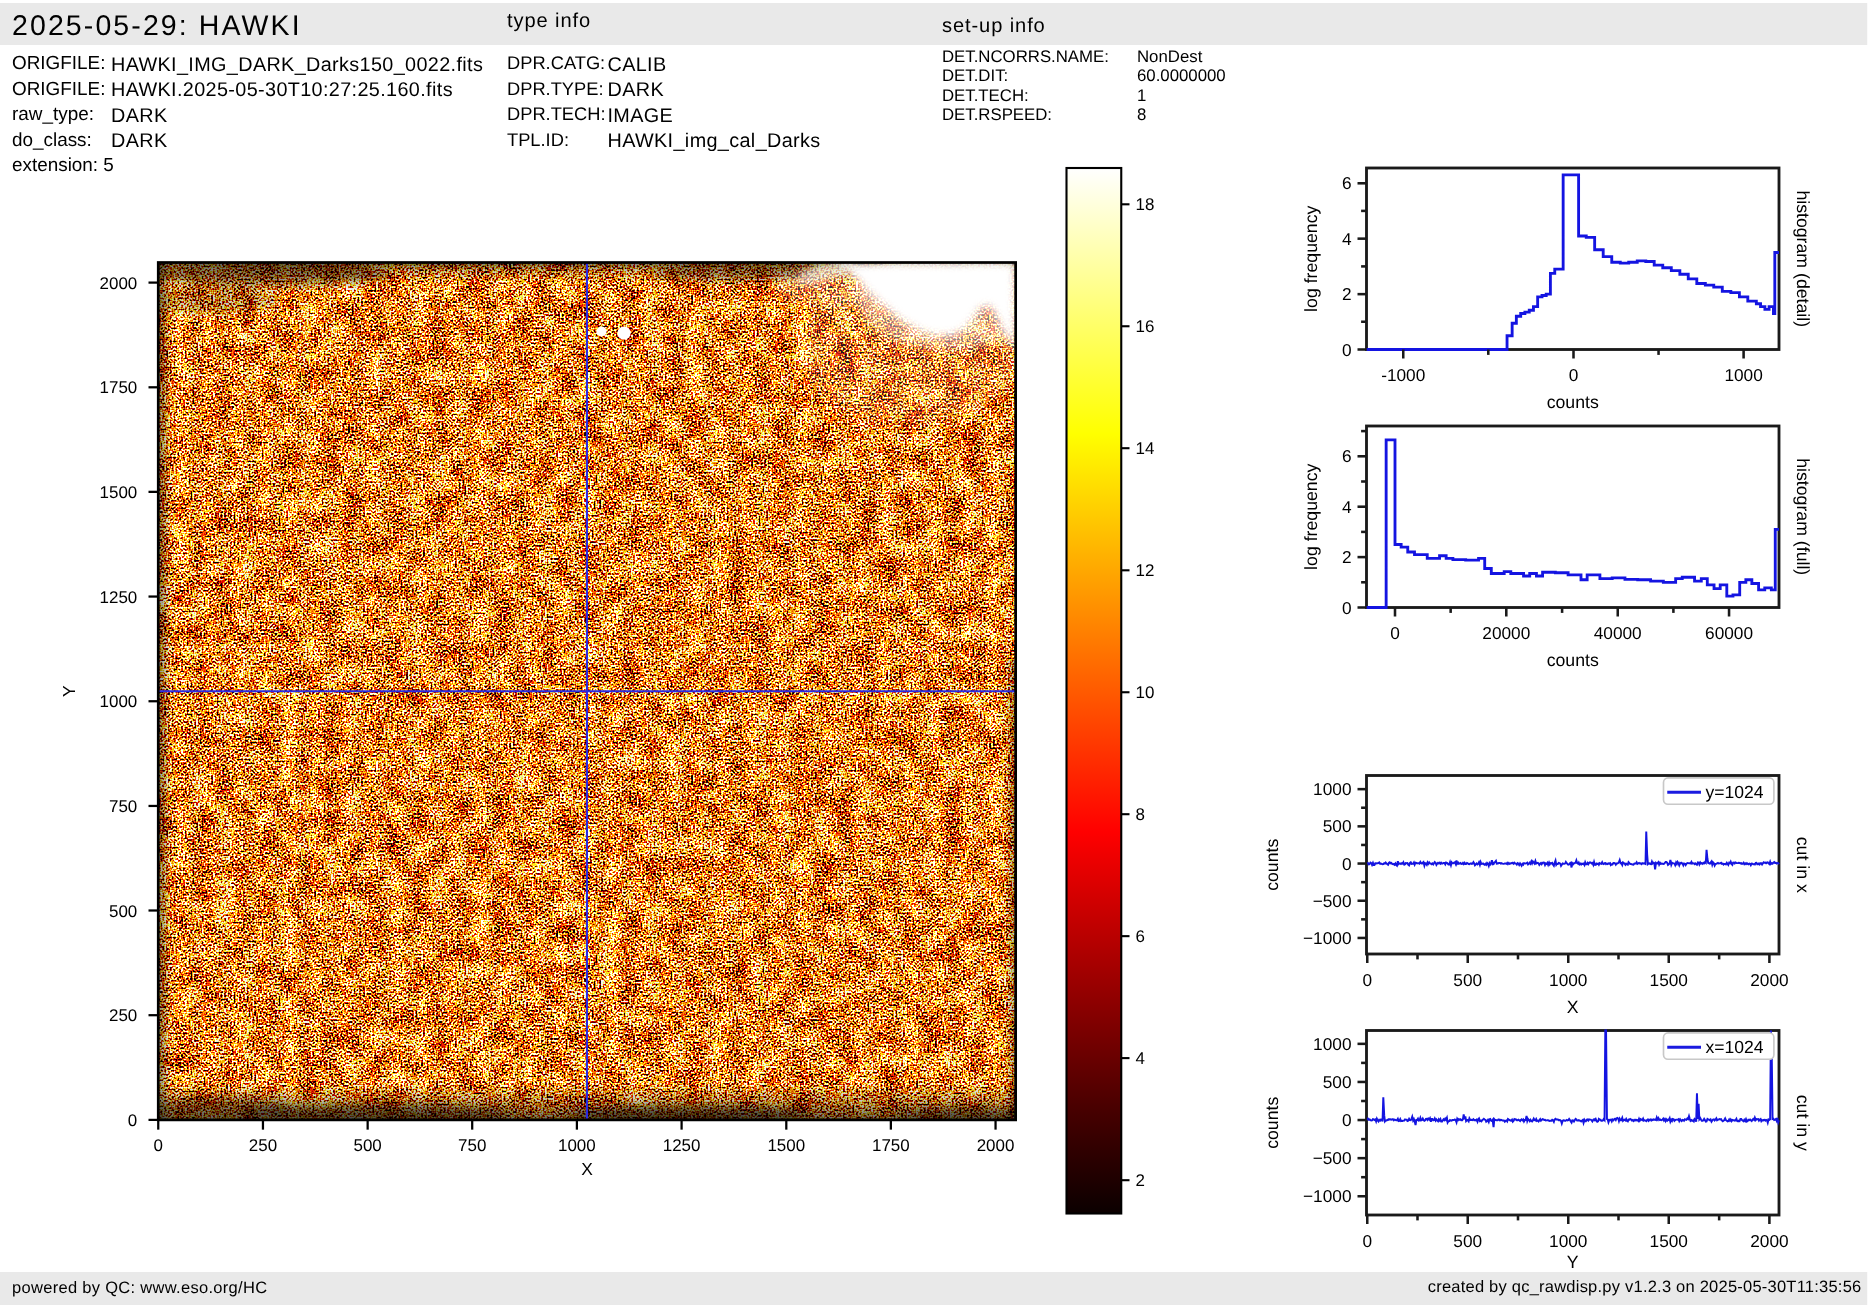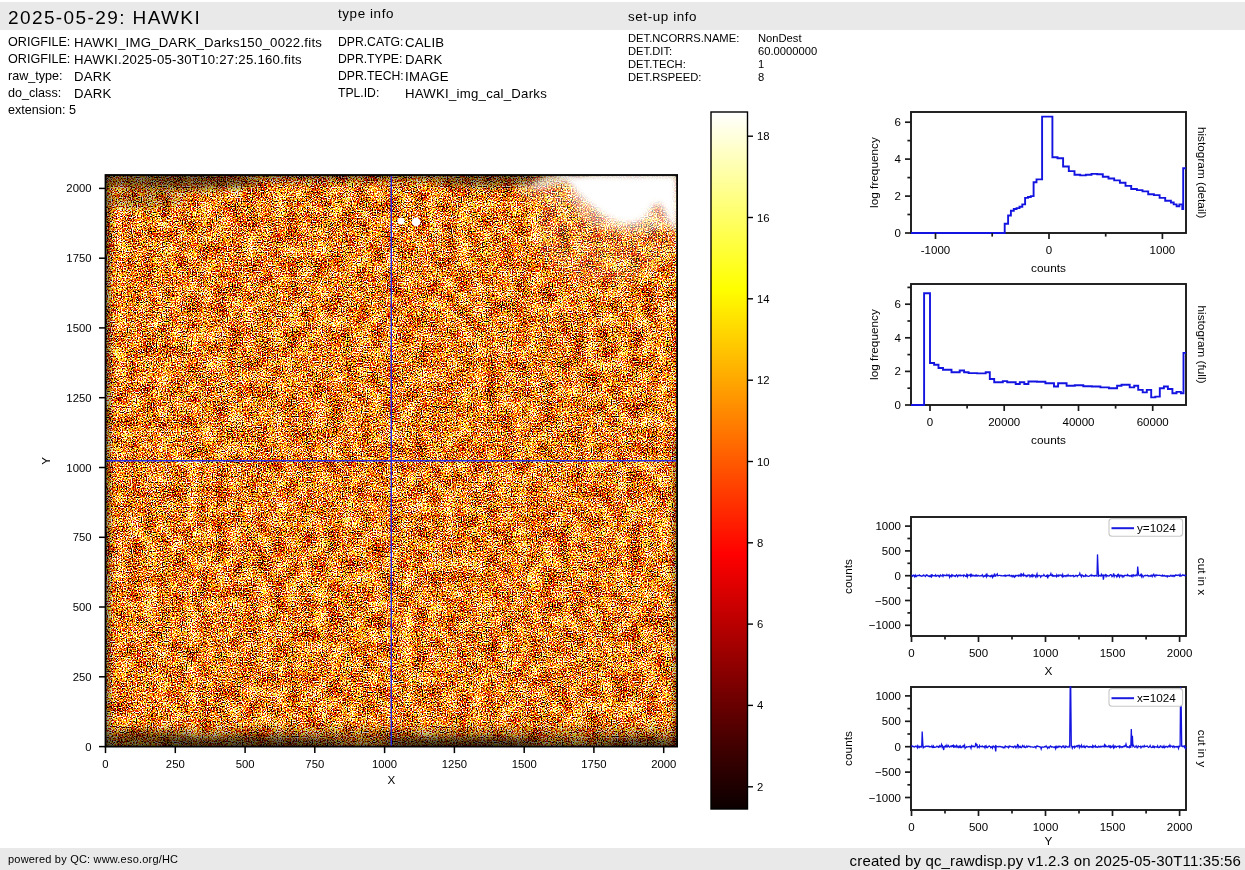--- a/index.html
+++ b/index.html
@@ -42,21 +42,21 @@
 <div class="t small" style="left:628px;top:32px">DET.NCORRS.NAME:</div>
 <div class="t small" style="left:758px;top:32px">NonDest</div>
 <div class="t small" style="left:628px;top:45px">DET.DIT:</div>
 <div class="t small" style="left:758px;top:45px">60.0000000</div>
 <div class="t small" style="left:628px;top:58px">DET.TECH:</div>
 <div class="t small" style="left:758px;top:58px">1</div>
 <div class="t small" style="left:628px;top:71px">DET.RSPEED:</div>
 <div class="t small" style="left:758px;top:71px">8</div>
 
 <div class="t" style="left:8px;top:853px;font-size:11px;letter-spacing:.2px">powered by QC: www.eso.org/HC</div>
-<div class="t" style="right:4px;top:852px;font-size:15px;letter-spacing:.15px">created by qc_rawdisp.py v1.2.3 on 2025-05-30T11:35:56</div>
+<div class="t" style="right:4px;top:852px;font-size:11px;letter-spacing:.15px">created by qc_rawdisp.py v1.2.3 on 2025-05-30T11:35:56</div>
 
 <svg width="1245" height="870" viewBox="0 0 1245 870" style="position:absolute;left:0;top:0">
 <defs>
 <filter id="hot" x="0" y="0" width="100%" height="100%" color-interpolation-filters="sRGB">
 <feTurbulence type="fractalNoise" baseFrequency="0.8" numOctaves="1" seed="11" result="t1r"></feTurbulence>
 <feColorMatrix type="matrix" values="1 0 0 0 0 1 0 0 0 0 1 0 0 0 0 0 0 0 0 1" in="t1r" result="t1"></feColorMatrix>
 <feTurbulence type="fractalNoise" baseFrequency="0.07" numOctaves="2" seed="29" result="t2r"></feTurbulence>
 <feColorMatrix type="matrix" values="1 0 0 0 0 1 0 0 0 0 1 0 0 0 0 0 0 0 0 1" in="t2r" result="t2"></feColorMatrix>
 <feComposite in="t1" in2="t2" operator="arithmetic" k1="0" k2="0.8" k3="0.2" k4="0"></feComposite>
 <feComponentTransfer>

